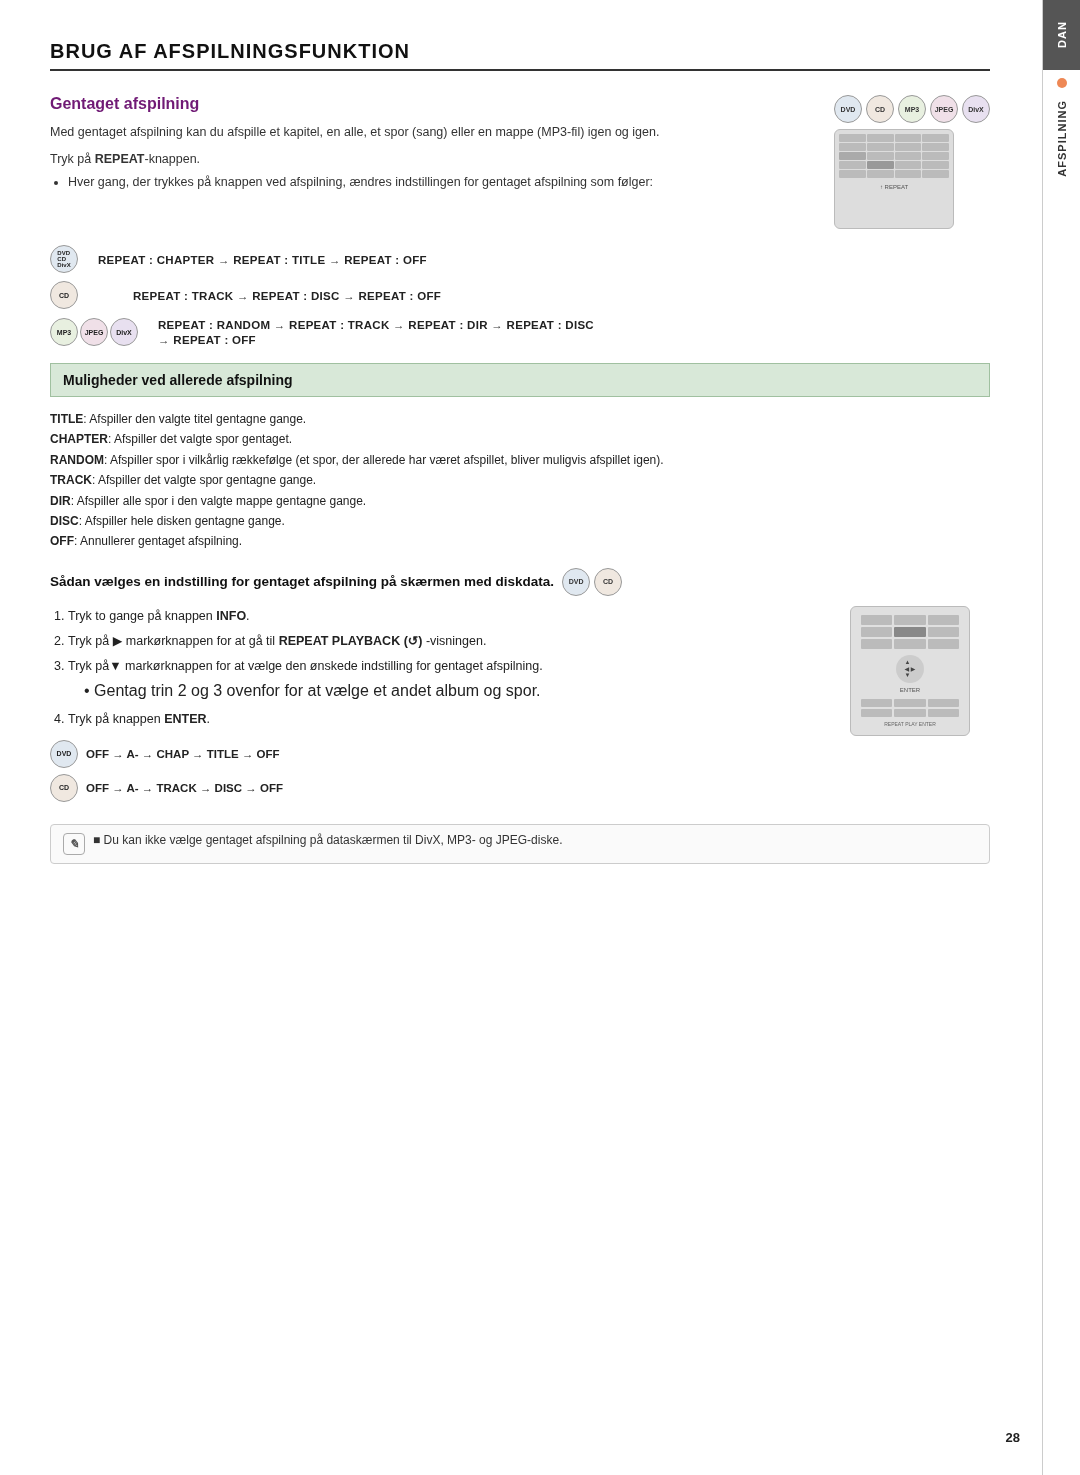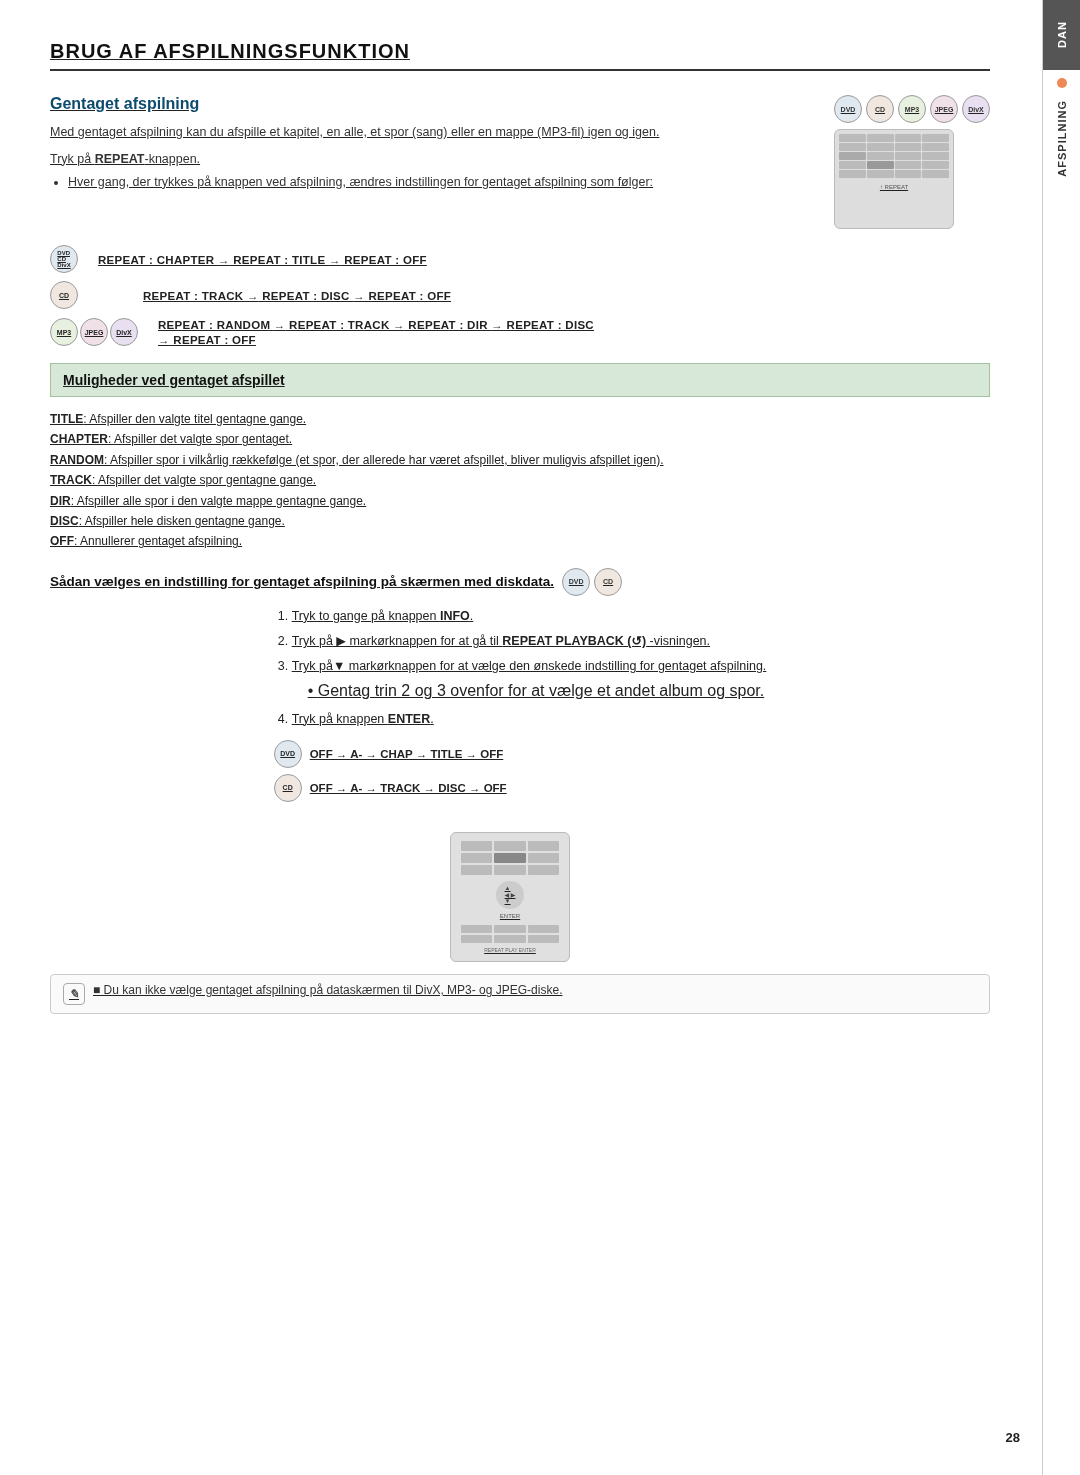--- a/index.html
+++ b/index.html
@@ -68,21 +68,20 @@
       letter-spacing: 1px;
       color: #333;
       margin-top: 4px;
     }
 
     
     .main-content {
       flex: 1;
       padding: 40px 50px 40px 50px;
       max-width: 1040px;
-      text-decoration: underline;
     }
 
     
     .page-header {
       border-bottom: 2px solid #333;
       padding-bottom: 6px;
       margin-bottom: 24px;
     }
 
     .page-title {
@@ -90,21 +89,21 @@
       font-weight: bold;
       letter-spacing: 1px;
       color: #111;
     }
 
     
     .section-title {
       font-size: 16px;
       font-weight: bold;
       margin-bottom: 10px;
-      color: #0c4a6e;
+      color: #701a75;
     }
 
     .section-row {
       display: flex;
       align-items: flex-start;
       margin-bottom: 16px;
     }
 
     .section-text {
       flex: 1;
@@ -351,23 +350,22 @@
       align-items: center;
       justify-content: center;
       padding: 4px;
       font-size: 6px;
       color: #555;
       gap: 2px;
     }
 
     .bottom-section-row {
       display: flex;
-      gap: 20px;
-      align-items: center;
-      flex-direction: column;
+      gap: 32px;
+      align-items: flex-start;
     }
 
     .bottom-left {
       flex: 1;
     }
 
     .bottom-right {
       width: 140px;
       flex-shrink: 0;
     }
@@ -440,40 +438,40 @@
         </div>
         <div style="margin-left:12px;">
           <span class="repeat-text">REPEAT : CHAPTER <span class="arrow">→</span> REPEAT : TITLE <span class="arrow">→</span> REPEAT : OFF</span>
         </div>
       </div>
 
       <div class="repeat-row" style="margin-bottom:8px;">
         <div class="repeat-icon-group">
           <div class="repeat-icon" style="background:#f0e8e0;">CD</div>
         </div>
-        <div style="margin-left:12px;padding-left:45px;">
+        <div style="margin-left:2px;padding-left:45px;">
           <span class="repeat-text">REPEAT : TRACK <span class="arrow">→</span> REPEAT : DISC <span class="arrow">→</span> REPEAT : OFF</span>
         </div>
       </div>
 
       <div class="repeat-row">
         <div class="repeat-icon-group" style="display:flex; gap:2px;">
           <div class="repeat-icon" style="background:#e8f0e0;">MP3</div>
           <div class="repeat-icon" style="background:#f0e0e8;">JPEG</div>
           <div class="repeat-icon" style="background:#e8e0f0;">DivX</div>
         </div>
         <div style="margin-left:12px; max-width:550px;">
           <span class="repeat-text">REPEAT : RANDOM <span class="arrow">→</span> REPEAT : TRACK <span class="arrow">→</span> REPEAT : DIR <span class="arrow">→</span> REPEAT : DISC</span><br>
           <span class="repeat-text" style="padding-left:0;"><span class="arrow">→</span> REPEAT : OFF</span>
         </div>
       </div>
     </div>
 
     <div class="muligheder-box">
-      <span class="muligheder-title">Muligheder ved gentaget afspillet</span>
+      <span class="muligheder-title">Muligheder ved allerede afspilning</span>
     </div>
 
     <div class="desc-list">
       <p><span class="term">TITLE</span>: Afspiller den valgte titel gentagne gange.</p>
       <p><span class="term">CHAPTER</span>: Afspiller det valgte spor gentaget.</p>
       <p><span class="term">RANDOM</span>: Afspiller spor i vilkårlig rækkefølge (et spor, der allerede har været afspillet, bliver muligvis afspillet igen).</p>
       <p><span class="term">TRACK</span>: Afspiller det valgte spor gentagne gange.</p>
       <p><span class="term">DIR</span>: Afspiller alle spor i den valgte mappe gentagne gange.</p>
       <p><span class="term">DISC</span>: Afspiller hele disken gentagne gange.</p>
       <p><span class="term">OFF</span>: Annullerer gentaget afspilning.</p>

